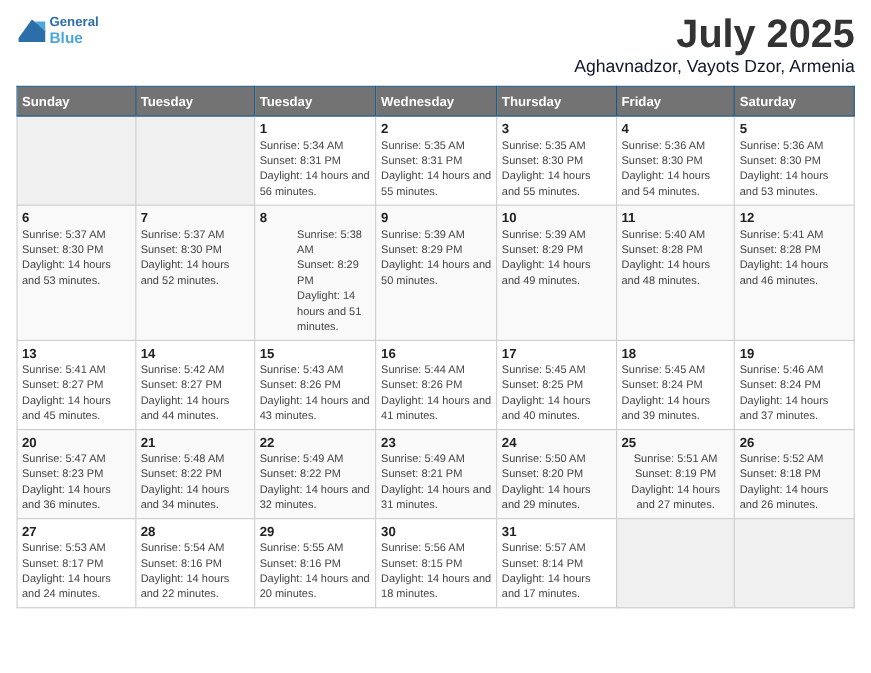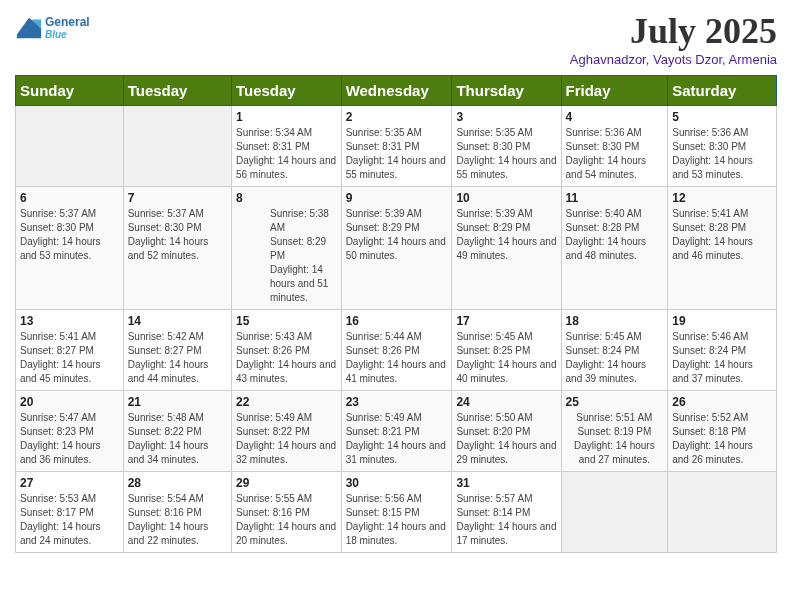--- a/index.html
+++ b/index.html
@@ -26,37 +26,36 @@
       height: 28px;
       margin-right: 2px;
     }
     .title-block {
       text-align: right;
     }
     .main-title {
       font-size: 36px;
       font-weight: bold;
       color: #333;
-      font-family: Liberation Serif, serif;
     }
     .subtitle {
-      font-size: 13px;
-      color: #4c1d95;
+      font-size: 16px;
+      color: #0f172a;
     }
     table {
       width: 100%;
       border-collapse: collapse;
       font-size: 11px;
     }
     thead tr th {
-      background-color: #4d7c0f;
+      background-color: #737373;
       color: #fff;
       padding: 6px 4px;
       text-align: left;
-      font-size: 15px;
+      font-size: 12px;
       font-weight: bold;
       border: 1px solid #1a5a8a;
     }
     tbody tr td {
       border: 1px solid #ccc;
       padding: 4px 4px;
       vertical-align: top;
       width: 113px;
       min-height: 70px;
       background: #fff;
@@ -83,21 +82,21 @@
 <body>
 
 <div class="header">
   <div class="logo">
     <svg class="logo-icon" viewBox="0 0 30 30" xmlns="http://www.w3.org/2000/svg">
       <polygon points="2,22 15,4 28,14 28,26 2,26" fill="#2c6fa8"></polygon>
       <polygon points="18,6 28,6 28,16" fill="#4ca8d8"></polygon>
     </svg>
     <div>
       <div style="font-size:12px;font-weight:bold;color:#2c6fa8;line-height:1.1;">General</div>
-      <div style="font-size:10px;font-weight:bold;color:#4ca8d8;line-height:1.1;font-style:italic;">Blue</div>
+      <div style="font-size:14px;font-weight:bold;color:#4ca8d8;line-height:1.1;">Blue</div>
     </div>
   </div>
   <div class="title-block">
     <div class="main-title">July 2025</div>
     <div class="subtitle">Aghavnadzor, Vayots Dzor, Armenia</div>
   </div>
 </div>
 
 <table>
   <thead>

